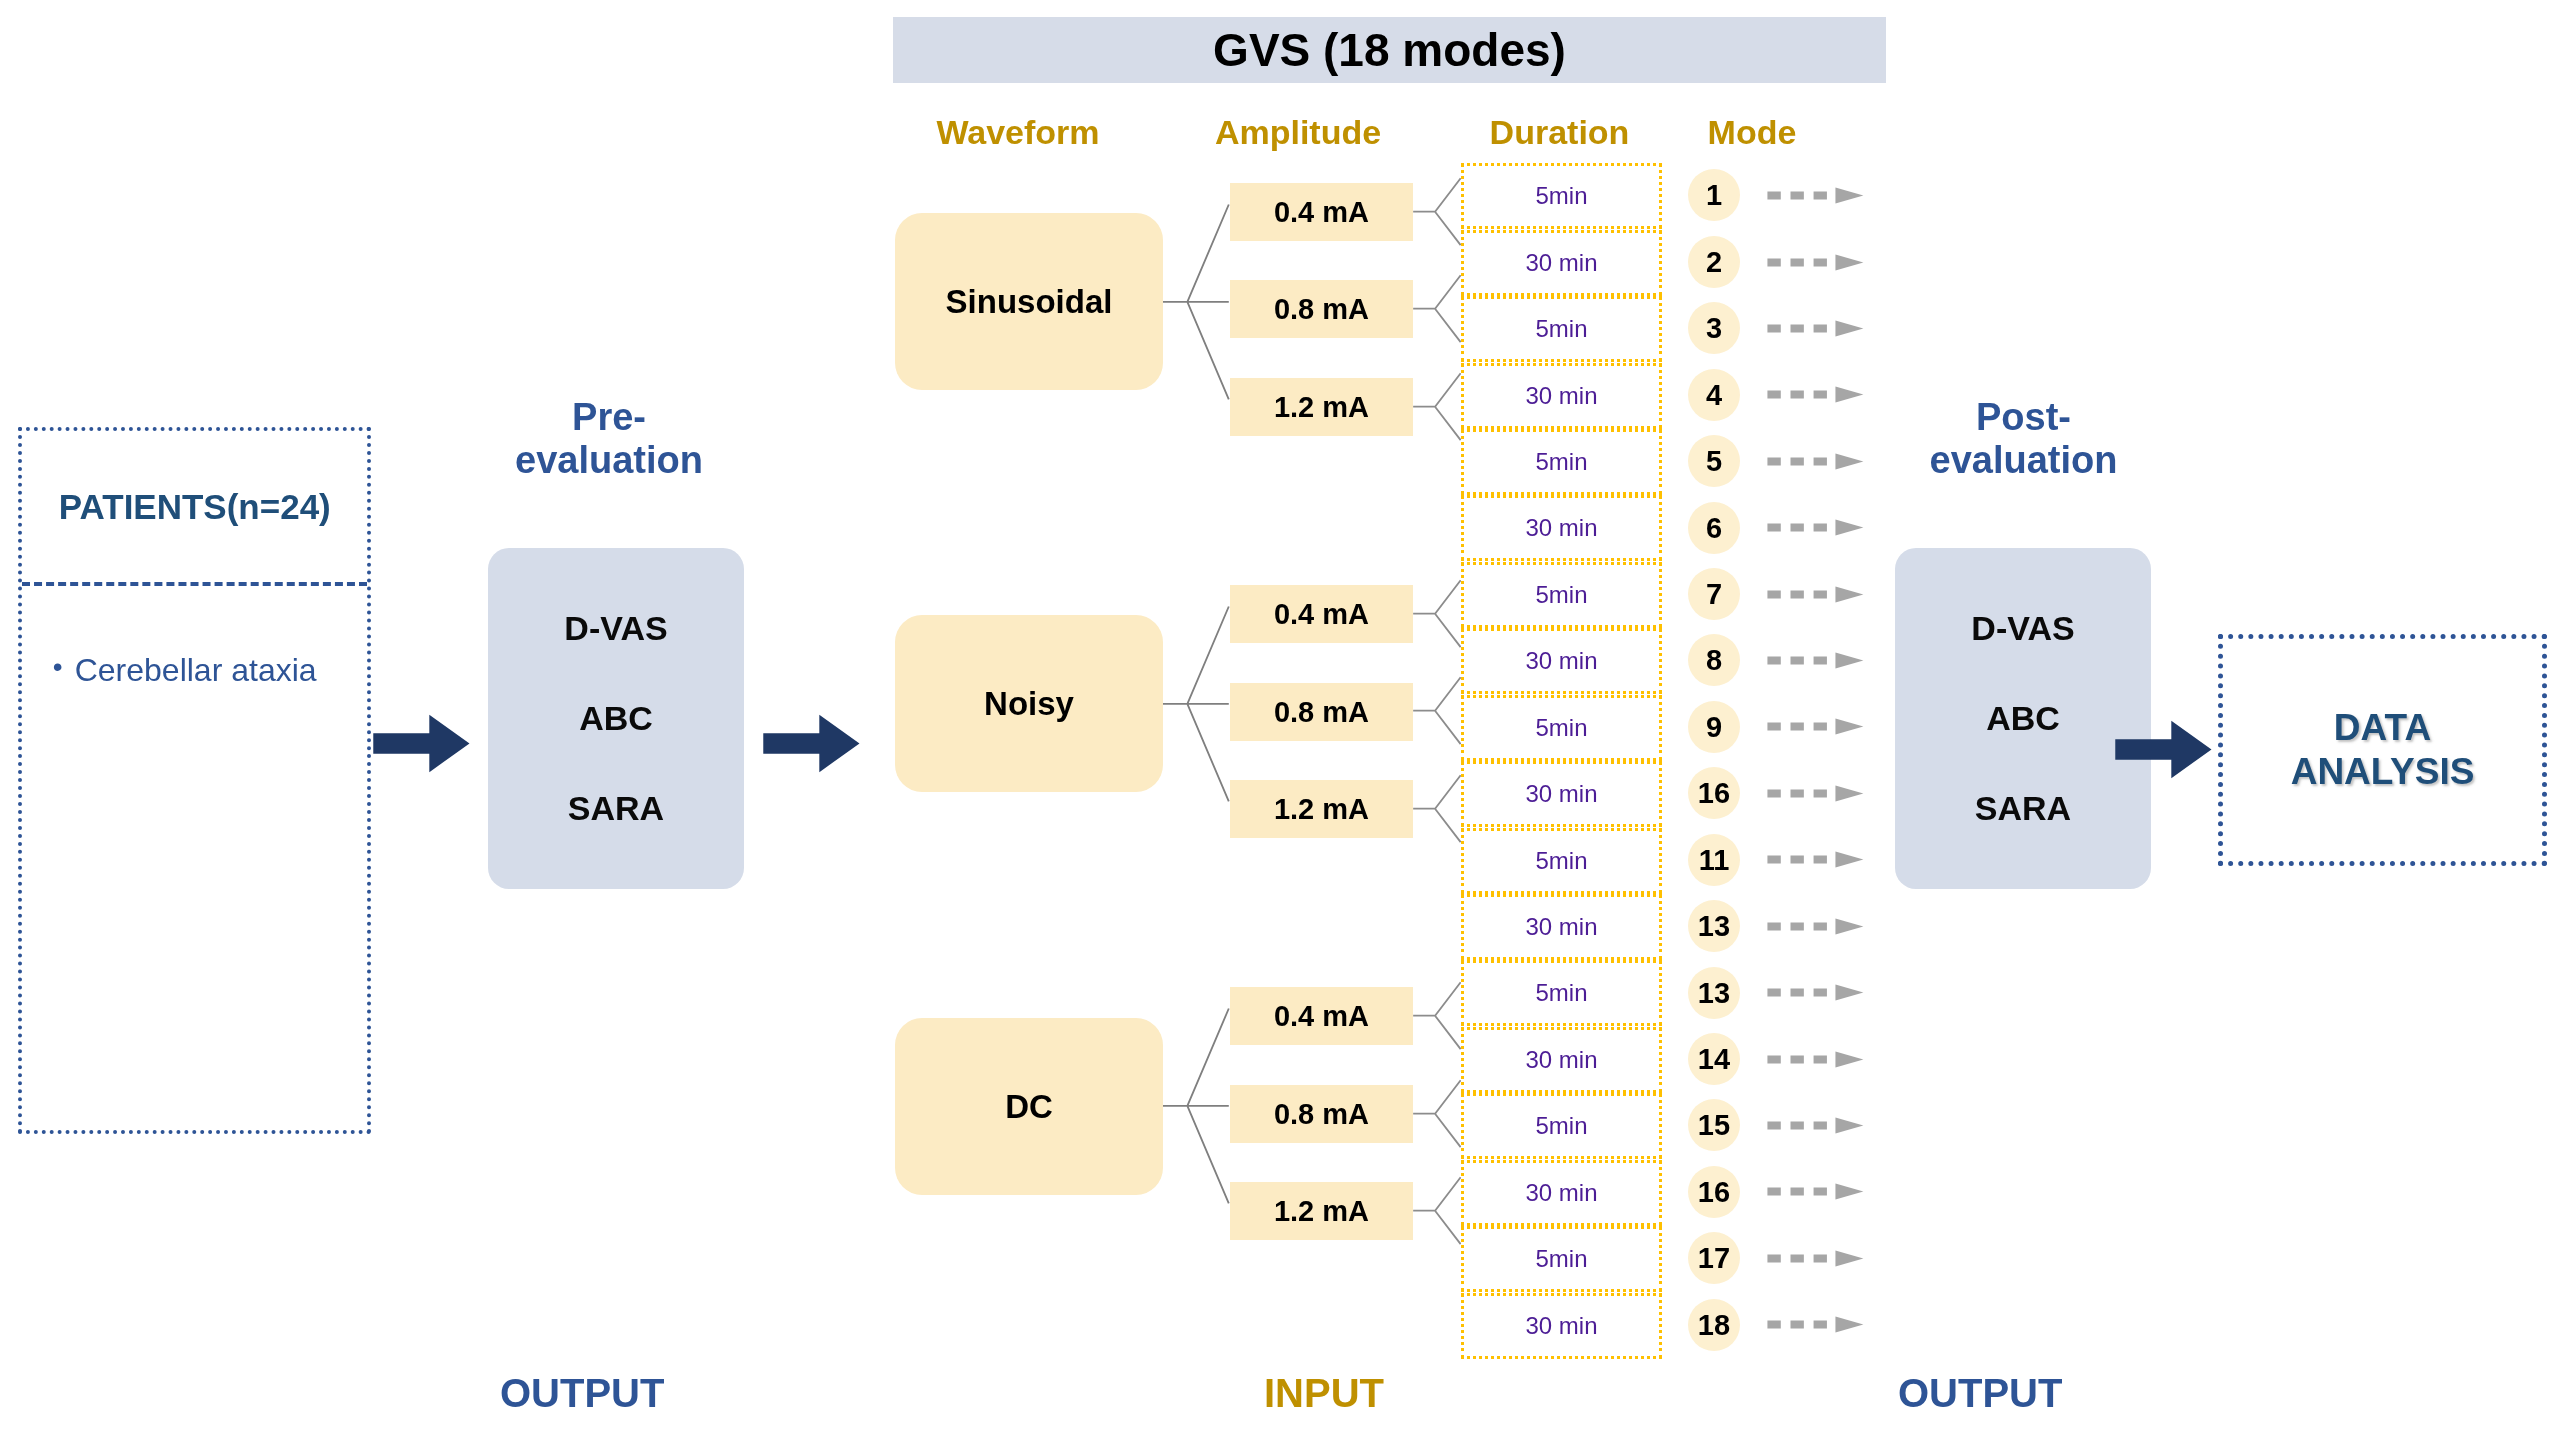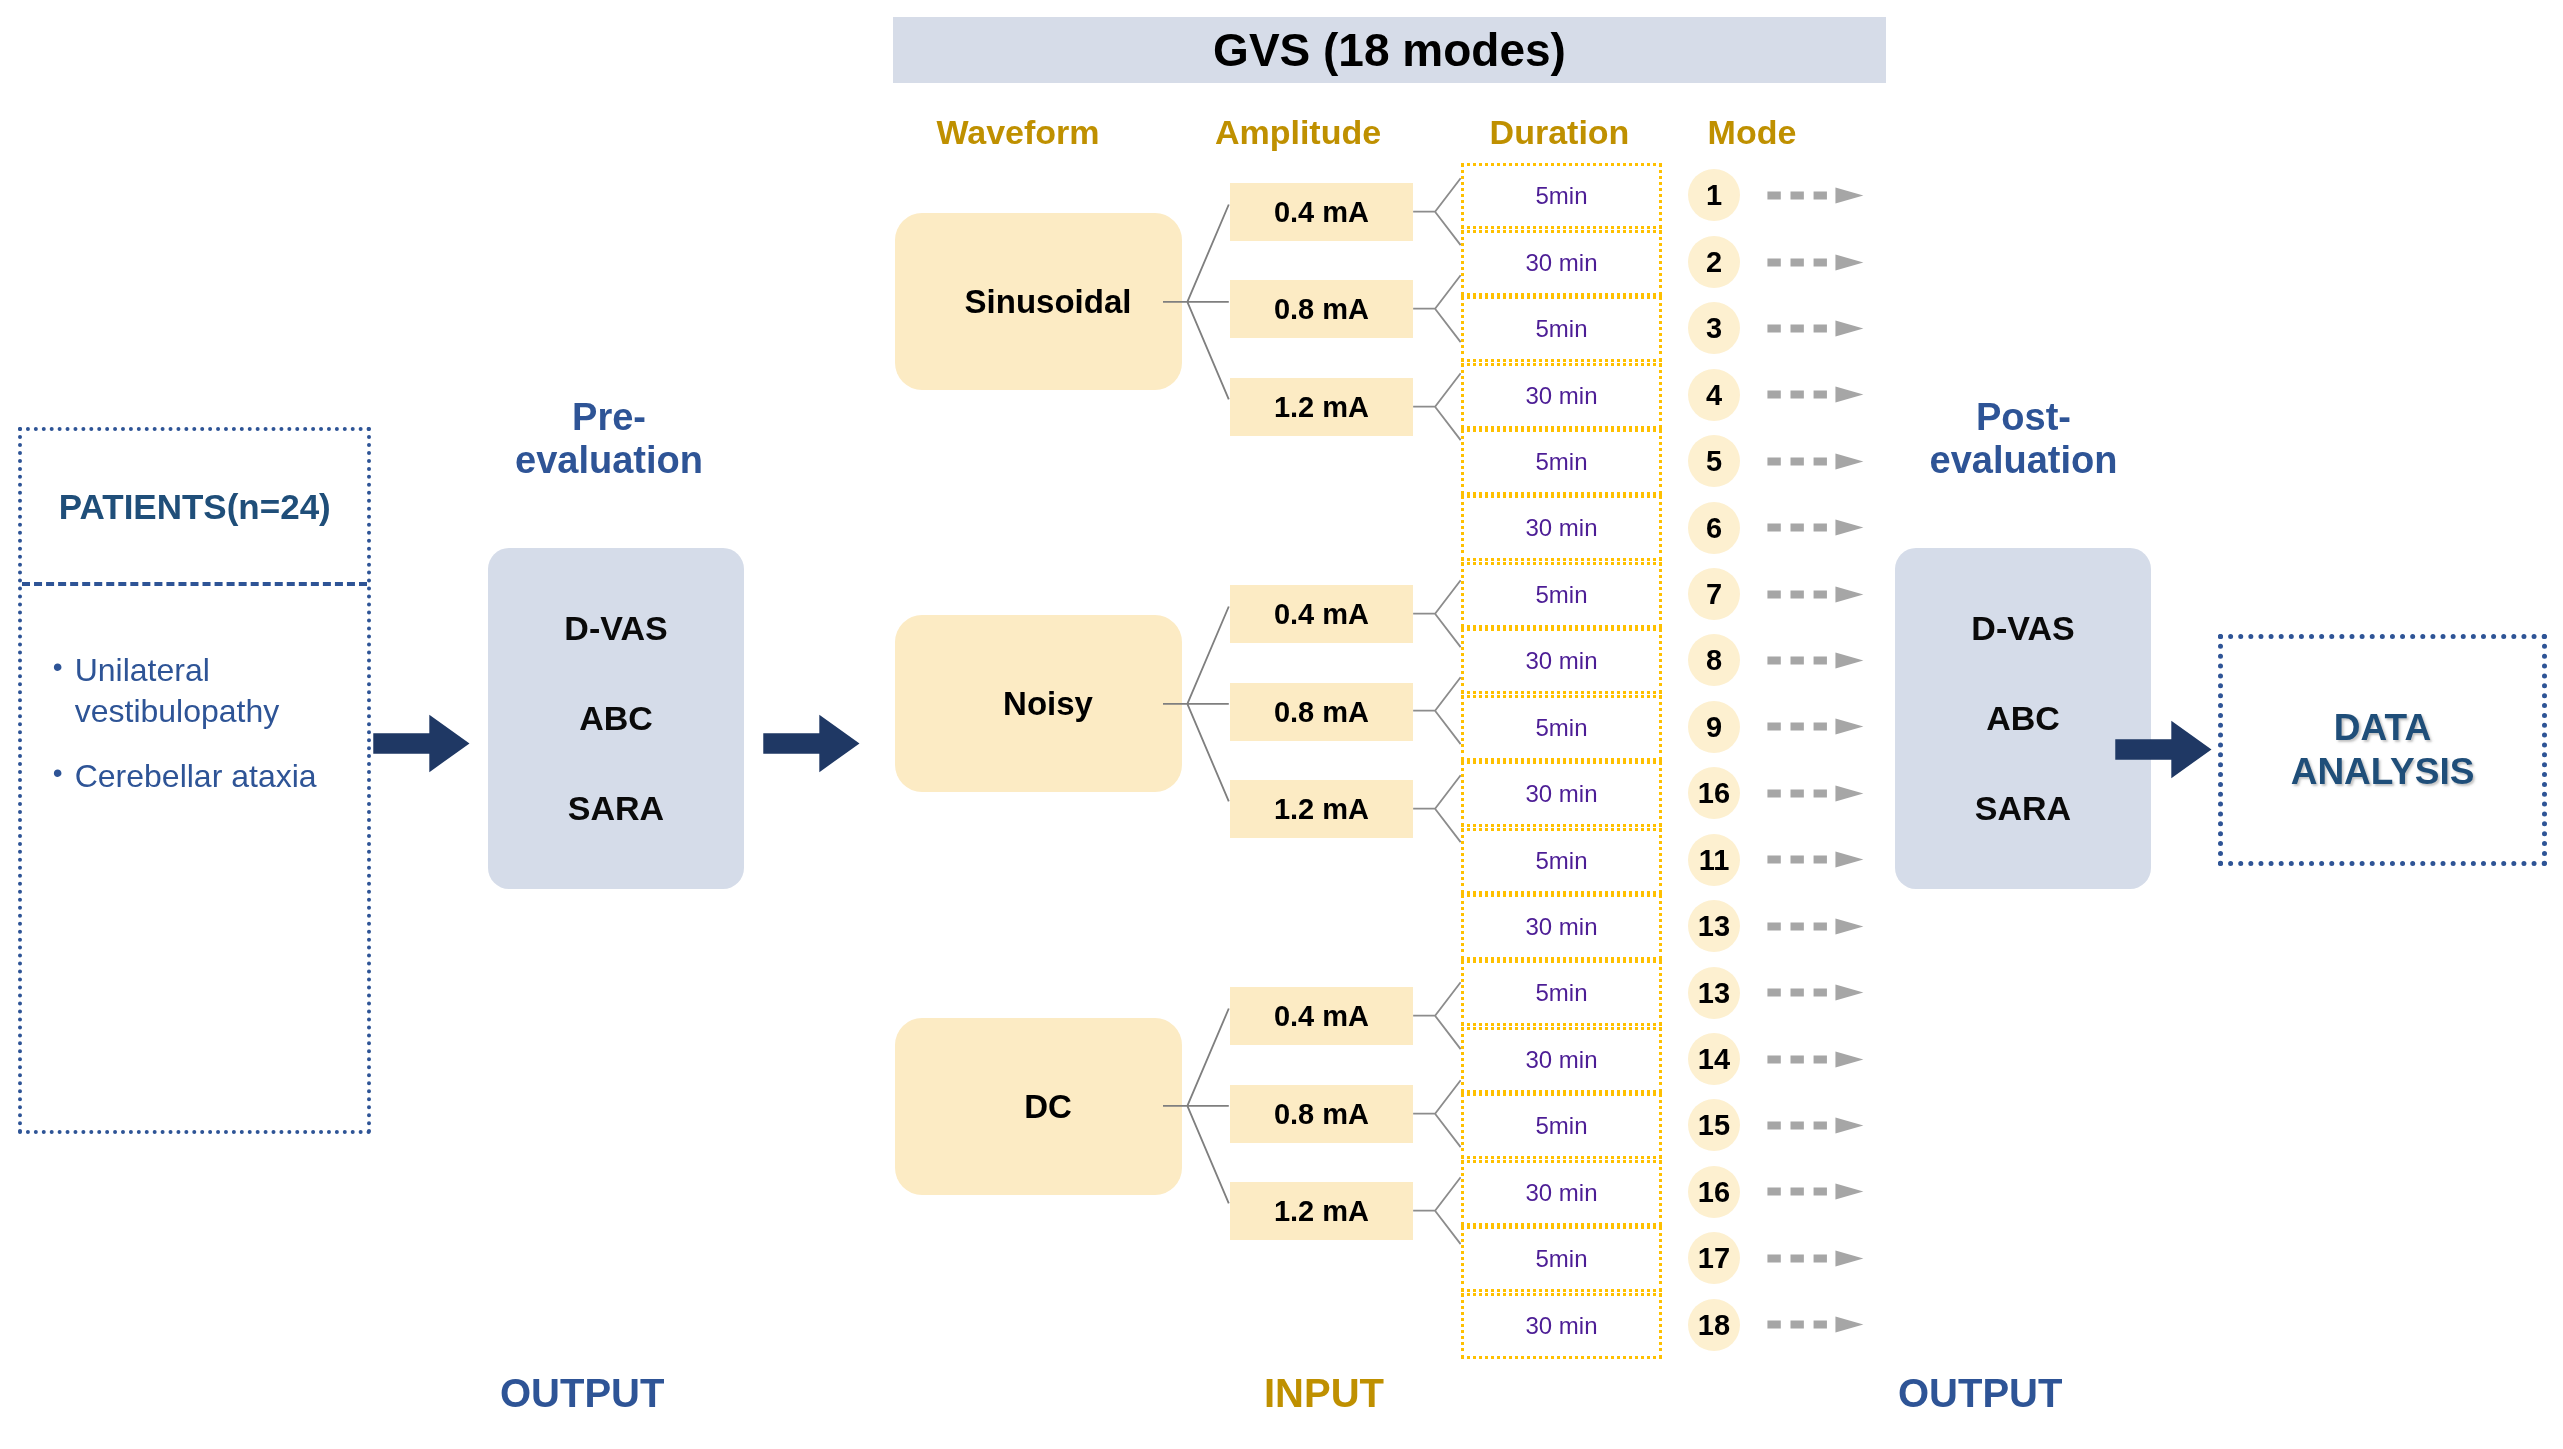--- a/index.html
+++ b/index.html
@@ -50,21 +50,21 @@
     display:flex;align-items:center;justify-content:center;
     font-weight:bold;font-size:46px;color:#000;
   }
   .col-header{
     color:#BF9000;font-weight:bold;font-size:34px;text-align:center;
   }
 
   .wave-box{
     background:#FCEBC4;border-radius:27px;
     display:flex;align-items:center;justify-content:center;
-    font-weight:bold;font-size:33px;color:#000;padding-left:19px;
+    font-weight:bold;font-size:33px;color:#000;
   }
   .amp-box{
     background:#FCEBC4;
     display:flex;align-items:center;justify-content:center;
     font-weight:bold;font-size:29px;color:#000;
   }
   .dur-box{
     border:3px dotted #FFC000;box-sizing:border-box;background:#fff;
     display:flex;align-items:center;justify-content:center;
     font-size:24px;color:#4c1d95;
@@ -93,21 +93,20 @@
 </head>
 <body>
 
 <div class="abs" id="patients-card">
   <div id="patients-title">
     <span>PATIENTS</span>
     <span>(n=24)</span>
   </div>
   <div id="patients-list">
     <ul>
-      <li>Unilateral vestibulopathy</li>
       <li>Cerebellar ataxia</li>
     </ul>
   </div>
 </div>
 
 <svg class="abs navy-arrow" style="left:373px;top:710px;" viewBox="0 0 160 110">
   <path d="M0,38 L92,38 L92,8 L158,55 L92,102 L92,72 L0,72 Z" fill="#1F3864"></path>
 </svg>
 
 <div class="abs eval-title" style="left:469px;top:396px;width:280px;">

